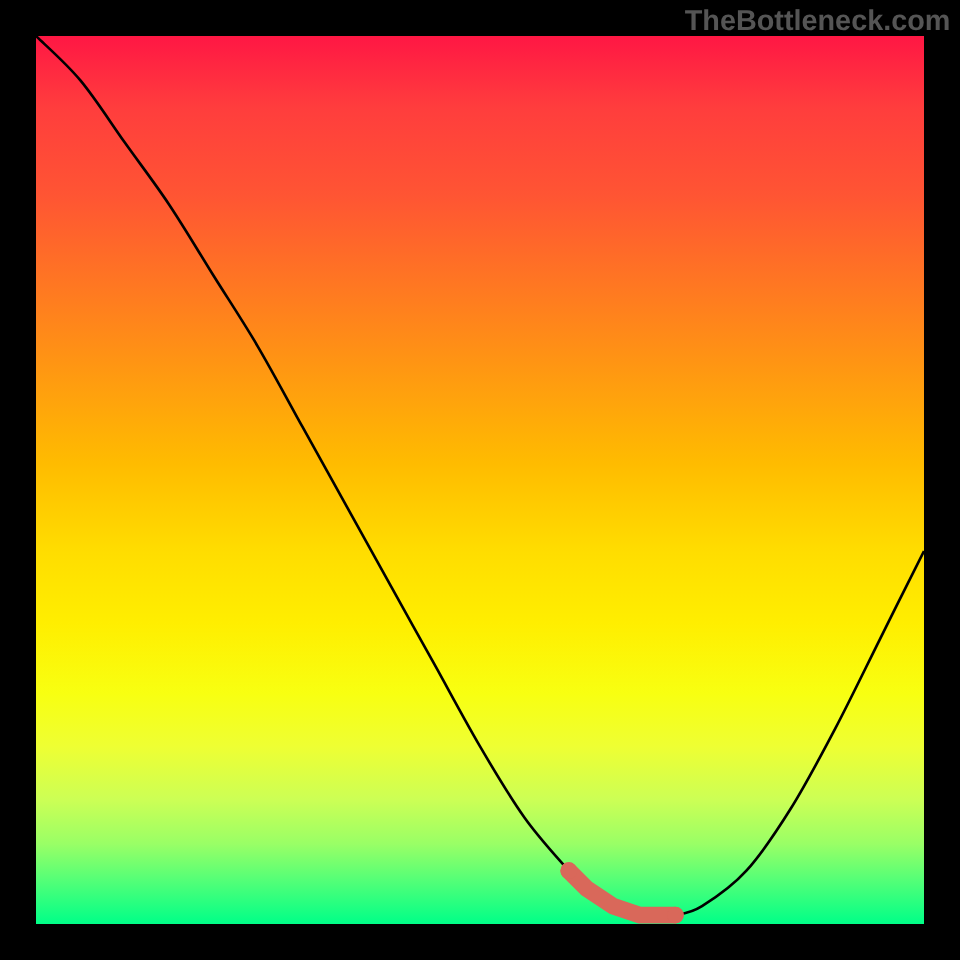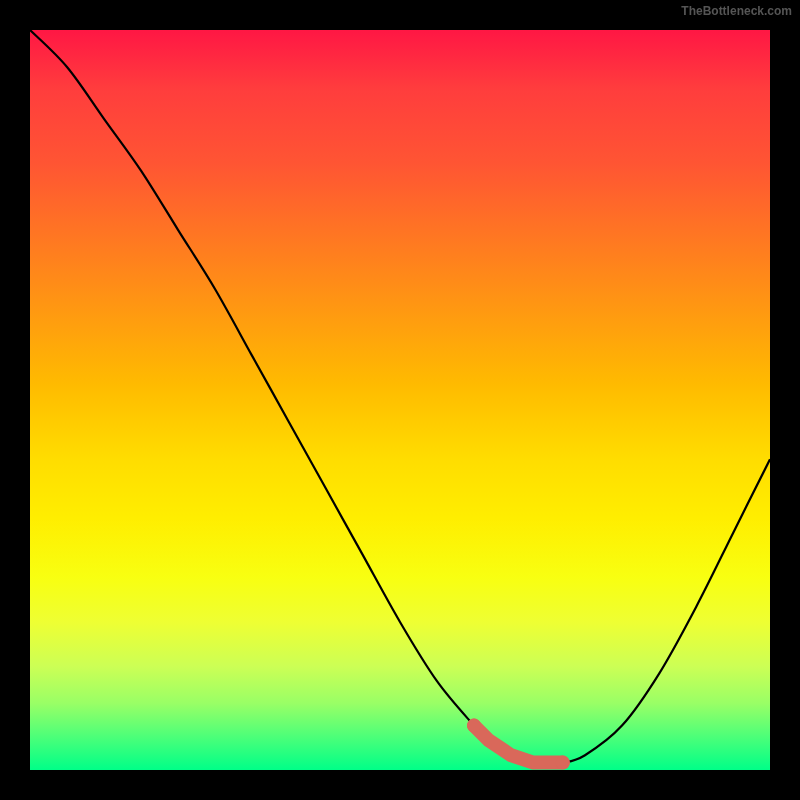--- a/index.html
+++ b/index.html
@@ -9,21 +9,21 @@
     background: #000;
     position: relative;
     overflow: hidden;
     font-family: Arial, sans-serif;
   }
   .watermark {
     position: absolute;
     top: 4px;
     right: 8px;
     color: #555;
-    font-size: 12px;
+    font-size: 24px;
     font-weight: bold;
     z-index: 10;
   }
   .plot-area {
     position: absolute;
     left: 30px;
     top: 30px;
     width: 740px;
     height: 740px;
     overflow: hidden;

